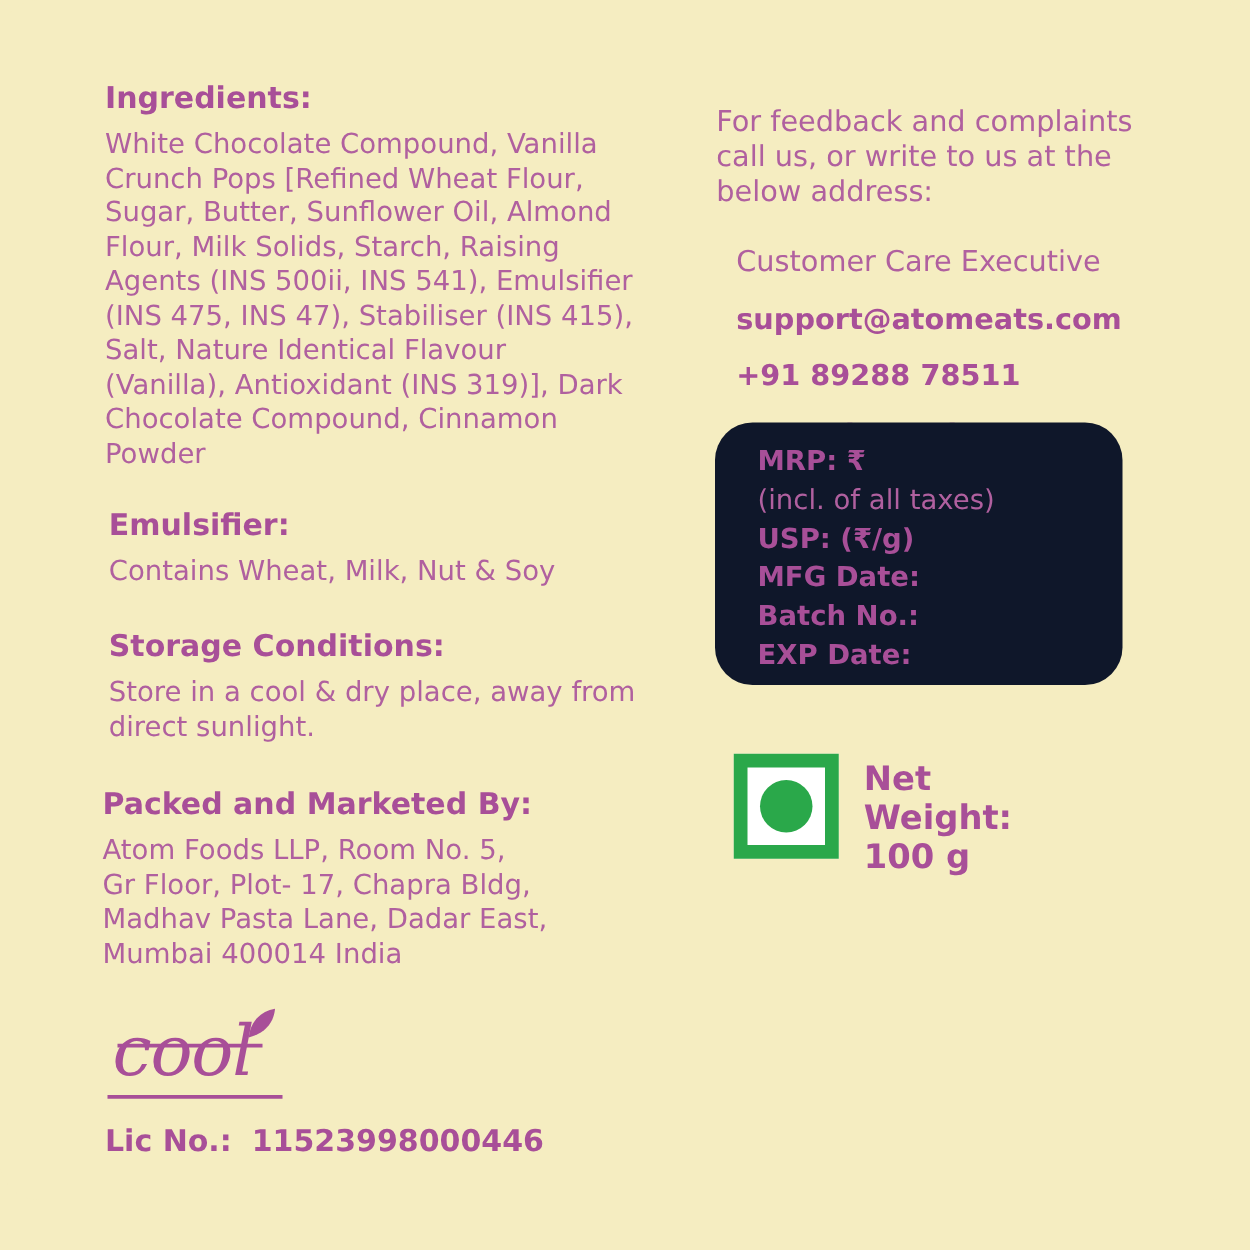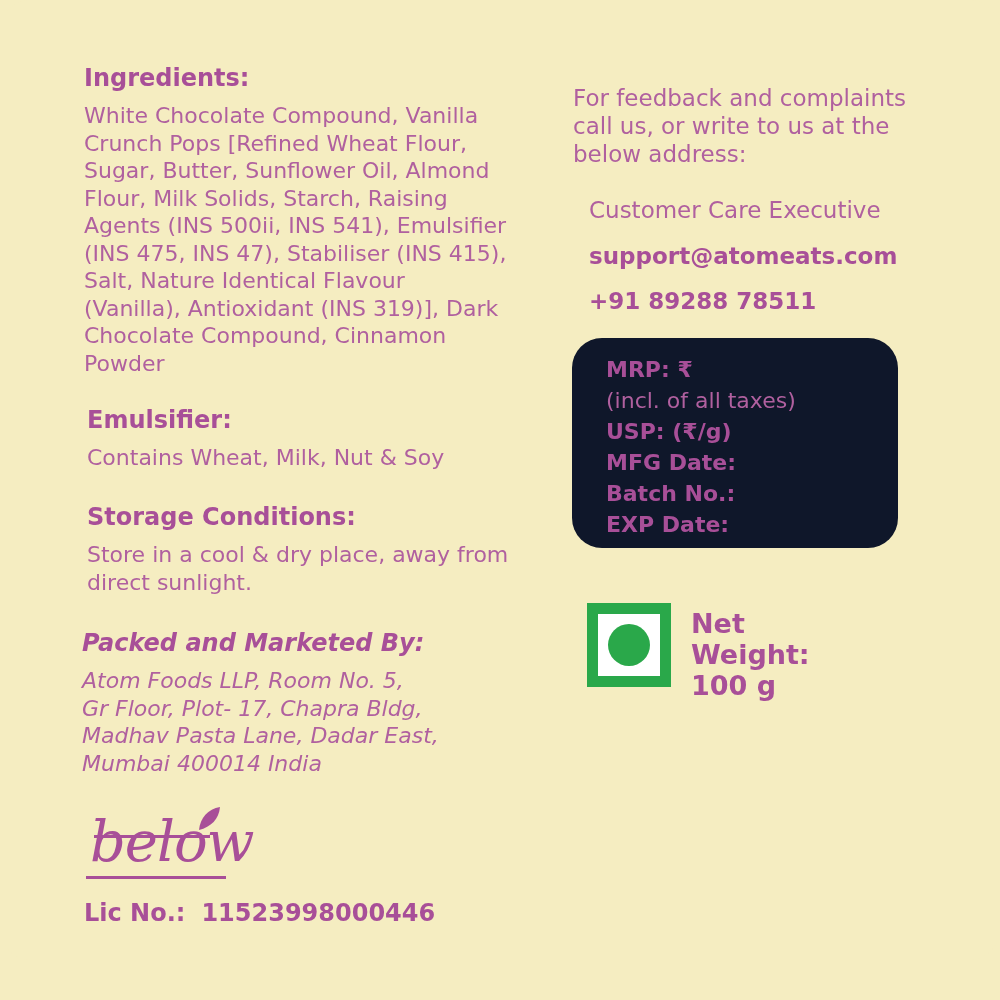--- a/index.html
+++ b/index.html
@@ -25,21 +25,21 @@
     font-size:22px;
     line-height:27.5px;
     color:#b0609f;
     white-space:pre-line;
     margin:10px 0 0 0;
   }
   
   .sec-ingredients{left:84px;top:64px;width:480px;}
   .sec-allergens{left:87px;top:406px;width:470px;}
   .sec-storage{left:87px;top:503px;width:470px;}
-  .sec-packed{left:82px;top:629px;width:470px;font-style:italic;}
+  .sec-packed{left:82px;top:629px;width:470px;}
 
   
   .fssai-logo{left:84px;top:810px;width:150px;height:78px;}
   .fssai-text{
     position:absolute;left:6px;top:2px;
     font-family:"DejaVu Serif","Liberation Serif",serif;
     font-style:italic;
     font-size:56px;
     line-height:60px;
     letter-spacing:-1px;
@@ -116,21 +116,21 @@
   <div class="sec sec-packed">
     <h2 class="h">Packed and Marketed By:</h2>
     <p class="b">Atom Foods LLP, Room No. 5,
 Gr Floor, Plot- 17, Chapra Bldg,
 Madhav Pasta Lane, Dadar East,
 Mumbai 400014 India</p>
   </div>
 
   <div class="sec fssai-logo">
     <span class="fssai-topline"></span>
-    <span class="fssai-text">below</span>
+    <span class="fssai-text">cool</span>
     <span class="leaf-icon">
       <svg width="26" height="26" viewBox="0 0 26 26">
         <path d="M3 24 C4 12, 12 3, 24 1 C23 13, 15 21, 3 24 Z" fill="#a84f98"></path>
       </svg>
     </span>
     <span class="fssai-bottomline"></span>
   </div>
 
   <div class="sec lic-row">
     <span class="lic-label">Lic No.:</span>

